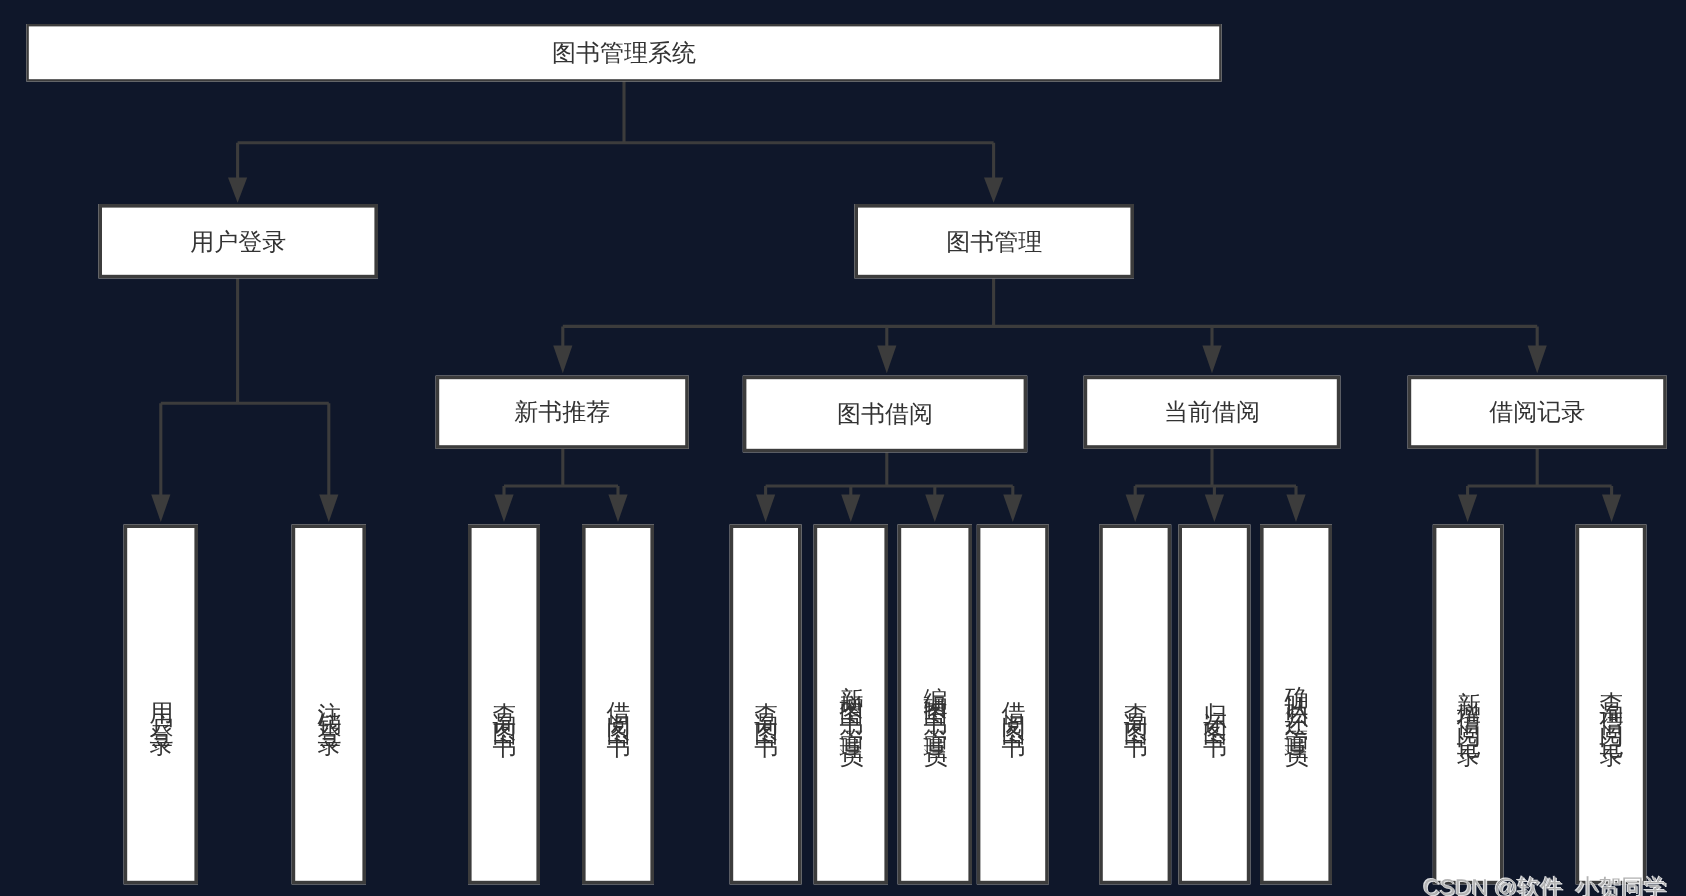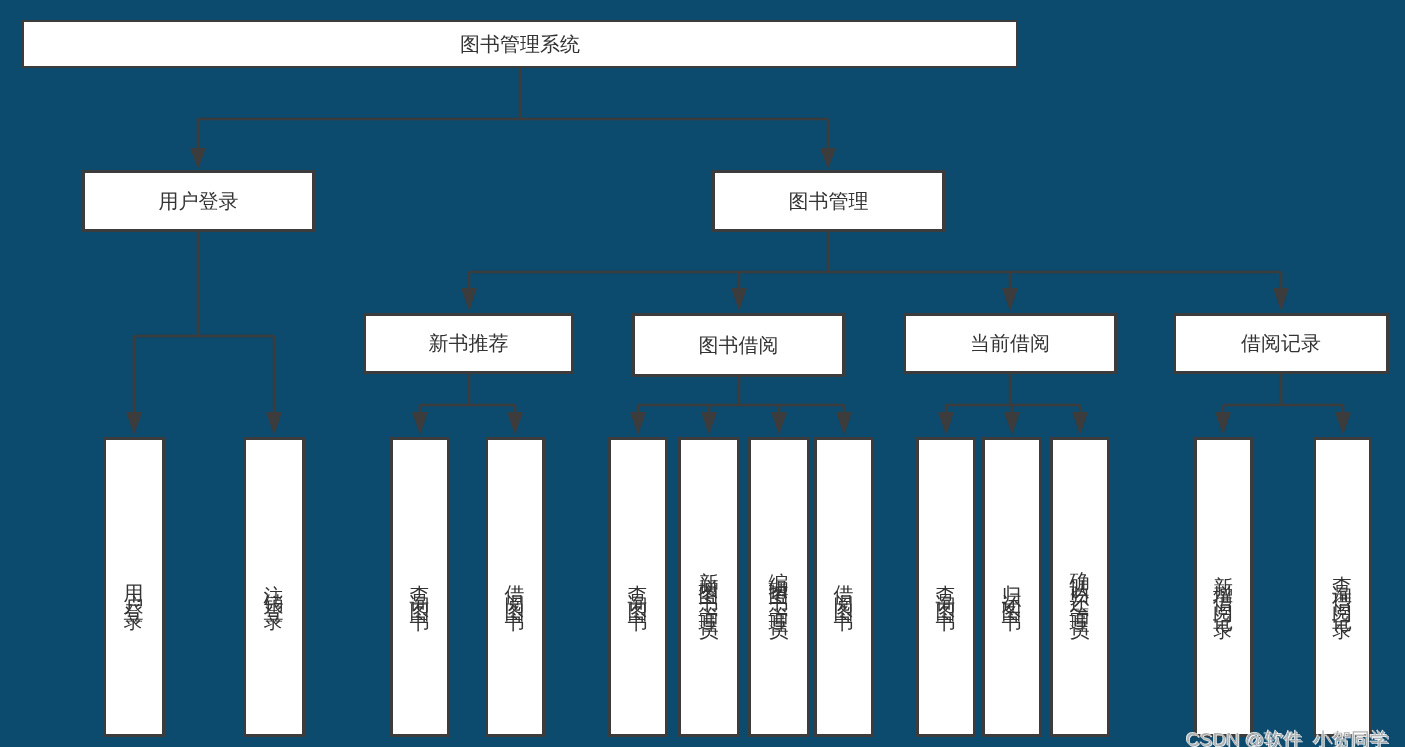--- a/index.html
+++ b/index.html
@@ -4,21 +4,21 @@
 <style>
   html, body {
     margin: 0;
     padding: 0;
     background: #ffffff;
   }
   .stage {
     position: relative;
     width: 1405px;
     height: 747px;
-    background: #0c4a6e;
+    background: #0f172a;
     font-family: "Liberation Sans", "DejaVu Sans", sans-serif;
     overflow: hidden;
   }
   .connectors {
     position: absolute;
     left: 0; top: 0;
     width: 1405px;
     height: 747px;
     z-index: 1;
   }
@@ -112,21 +112,21 @@
     <polygon points="1215,412 1231,412 1223,435"></polygon>
     <polygon points="1335,412 1351,412 1343,435"></polygon>
   </svg>
 
   <div class="box root-box" style="left:22px; top:20px; width:996px; height:48px;">图书管理系统</div>
 
   <div class="box" style="left:82px; top:170px; width:233px; height:62px;">用户登录</div>
   <div class="box" style="left:712px; top:170px; width:233px; height:62px;">图书管理</div>
 
   <div class="box" style="left:363px; top:313px; width:211px; height:61px;">新书推荐</div>
-  <div class="box" style="left:632px; top:313px; width:213px; height:64px;">图书借阅</div>
+  <div class="box" style="left:619px; top:313px; width:237px; height:64px;">图书借阅</div>
   <div class="box" style="left:903px; top:313px; width:214px; height:61px;">当前借阅</div>
   <div class="box" style="left:1173px; top:313px; width:216px; height:61px;">借阅记录</div>
 
   <div class="box leaf" style="left:103px; width:62px;">
     <span class="vtext">用户登录</span>
   </div>
   <div class="box leaf" style="left:243px; width:62px;">
     <span class="vtext">注销登录</span>
   </div>
 

